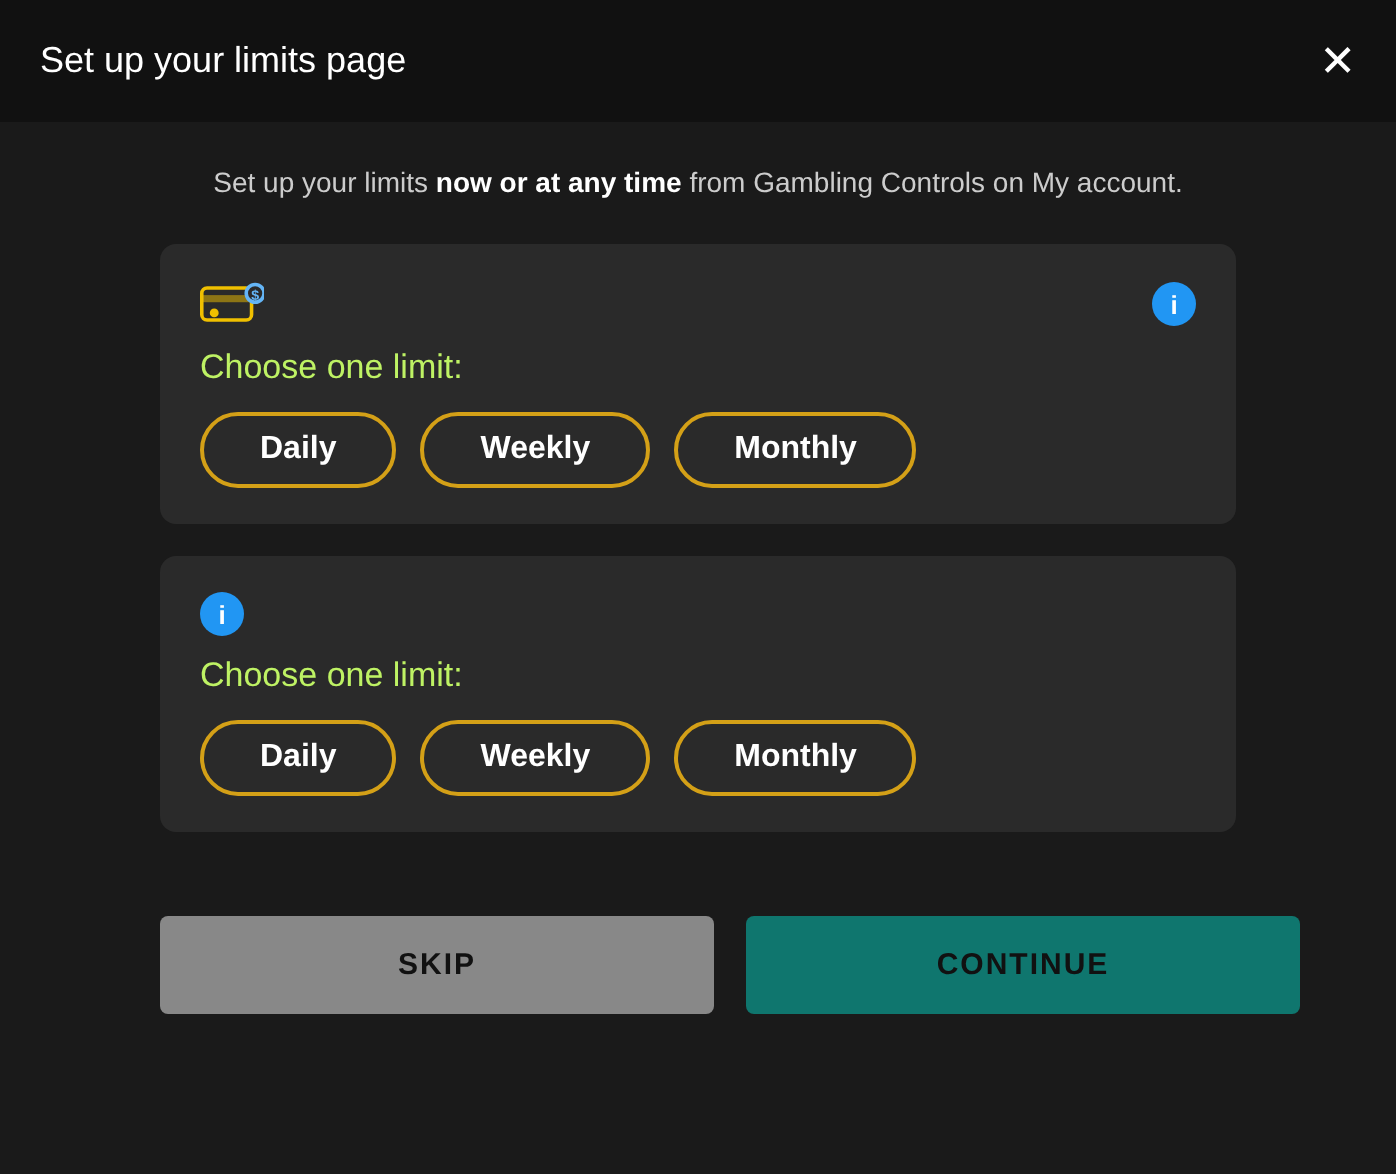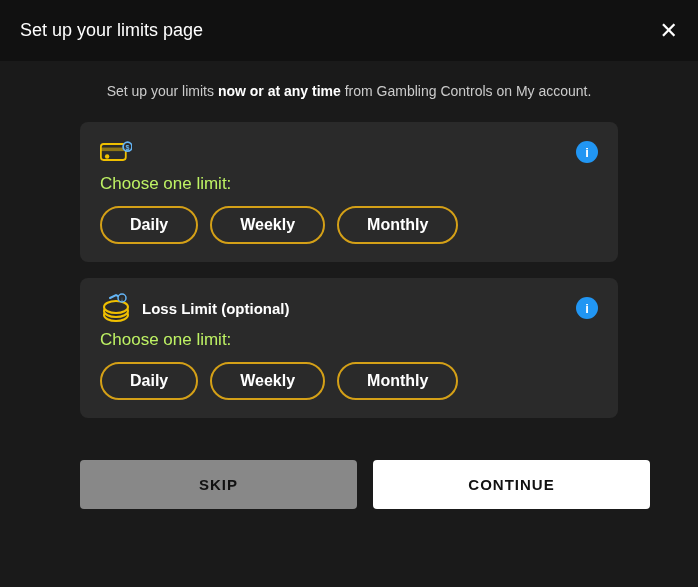--- a/index.html
+++ b/index.html
@@ -158,21 +158,21 @@
       font-size: 15px;
       font-weight: bold;
       border-radius: 4px;
       padding: 16px 0;
       cursor: pointer;
       letter-spacing: 1px;
     }
 
     .btn-continue {
       flex: 1;
-      background: #ffffff;
+      background: #0f766e;
       border: none;
       color: #111;
       font-size: 15px;
       font-weight: bold;
       border-radius: 4px;
       padding: 16px 0;
       cursor: pointer;
       letter-spacing: 1px;
     }
   </style>
@@ -209,34 +209,20 @@
     <p class="choose-label">Choose one limit:</p>
     <div class="limit-buttons">
       <button class="limit-btn">Daily</button>
       <button class="limit-btn">Weekly</button>
       <button class="limit-btn">Monthly</button>
     </div>
   </div>
 
   <div class="card">
     <div class="card-header">
-      <div class="card-title-row">
-        <div class="card-icon">
-
-          <svg width="32" height="30" viewBox="0 0 32 30">
-            <ellipse cx="16" cy="22" rx="12" ry="6" fill="none" stroke="#f0c000" stroke-width="2"></ellipse>
-            <ellipse cx="16" cy="18" rx="12" ry="6" fill="#2a2a2a" stroke="#f0c000" stroke-width="2"></ellipse>
-            <ellipse cx="16" cy="14" rx="12" ry="6" fill="#2a2a2a" stroke="#f0c000" stroke-width="2"></ellipse>
-            <path d="M10 5 L16 2 L22 5" fill="none" stroke="#64b5f6" stroke-width="2" stroke-linecap="round"></path>
-            <circle cx="22" cy="5" r="4" fill="#2a2a2a" stroke="#64b5f6" stroke-width="1.5"></circle>
-            <text x="22" y="8" text-anchor="middle" fill="#64b5f6" font-size="6" font-weight="bold">↓</text>
-          </svg>
-        </div>
-        <span class="card-title">Loss Limit (optional)</span>
-      </div>
       <div class="info-icon">i</div>
     </div>
     <p class="choose-label">Choose one limit:</p>
     <div class="limit-buttons">
       <button class="limit-btn">Daily</button>
       <button class="limit-btn">Weekly</button>
       <button class="limit-btn">Monthly</button>
     </div>
   </div>
 

